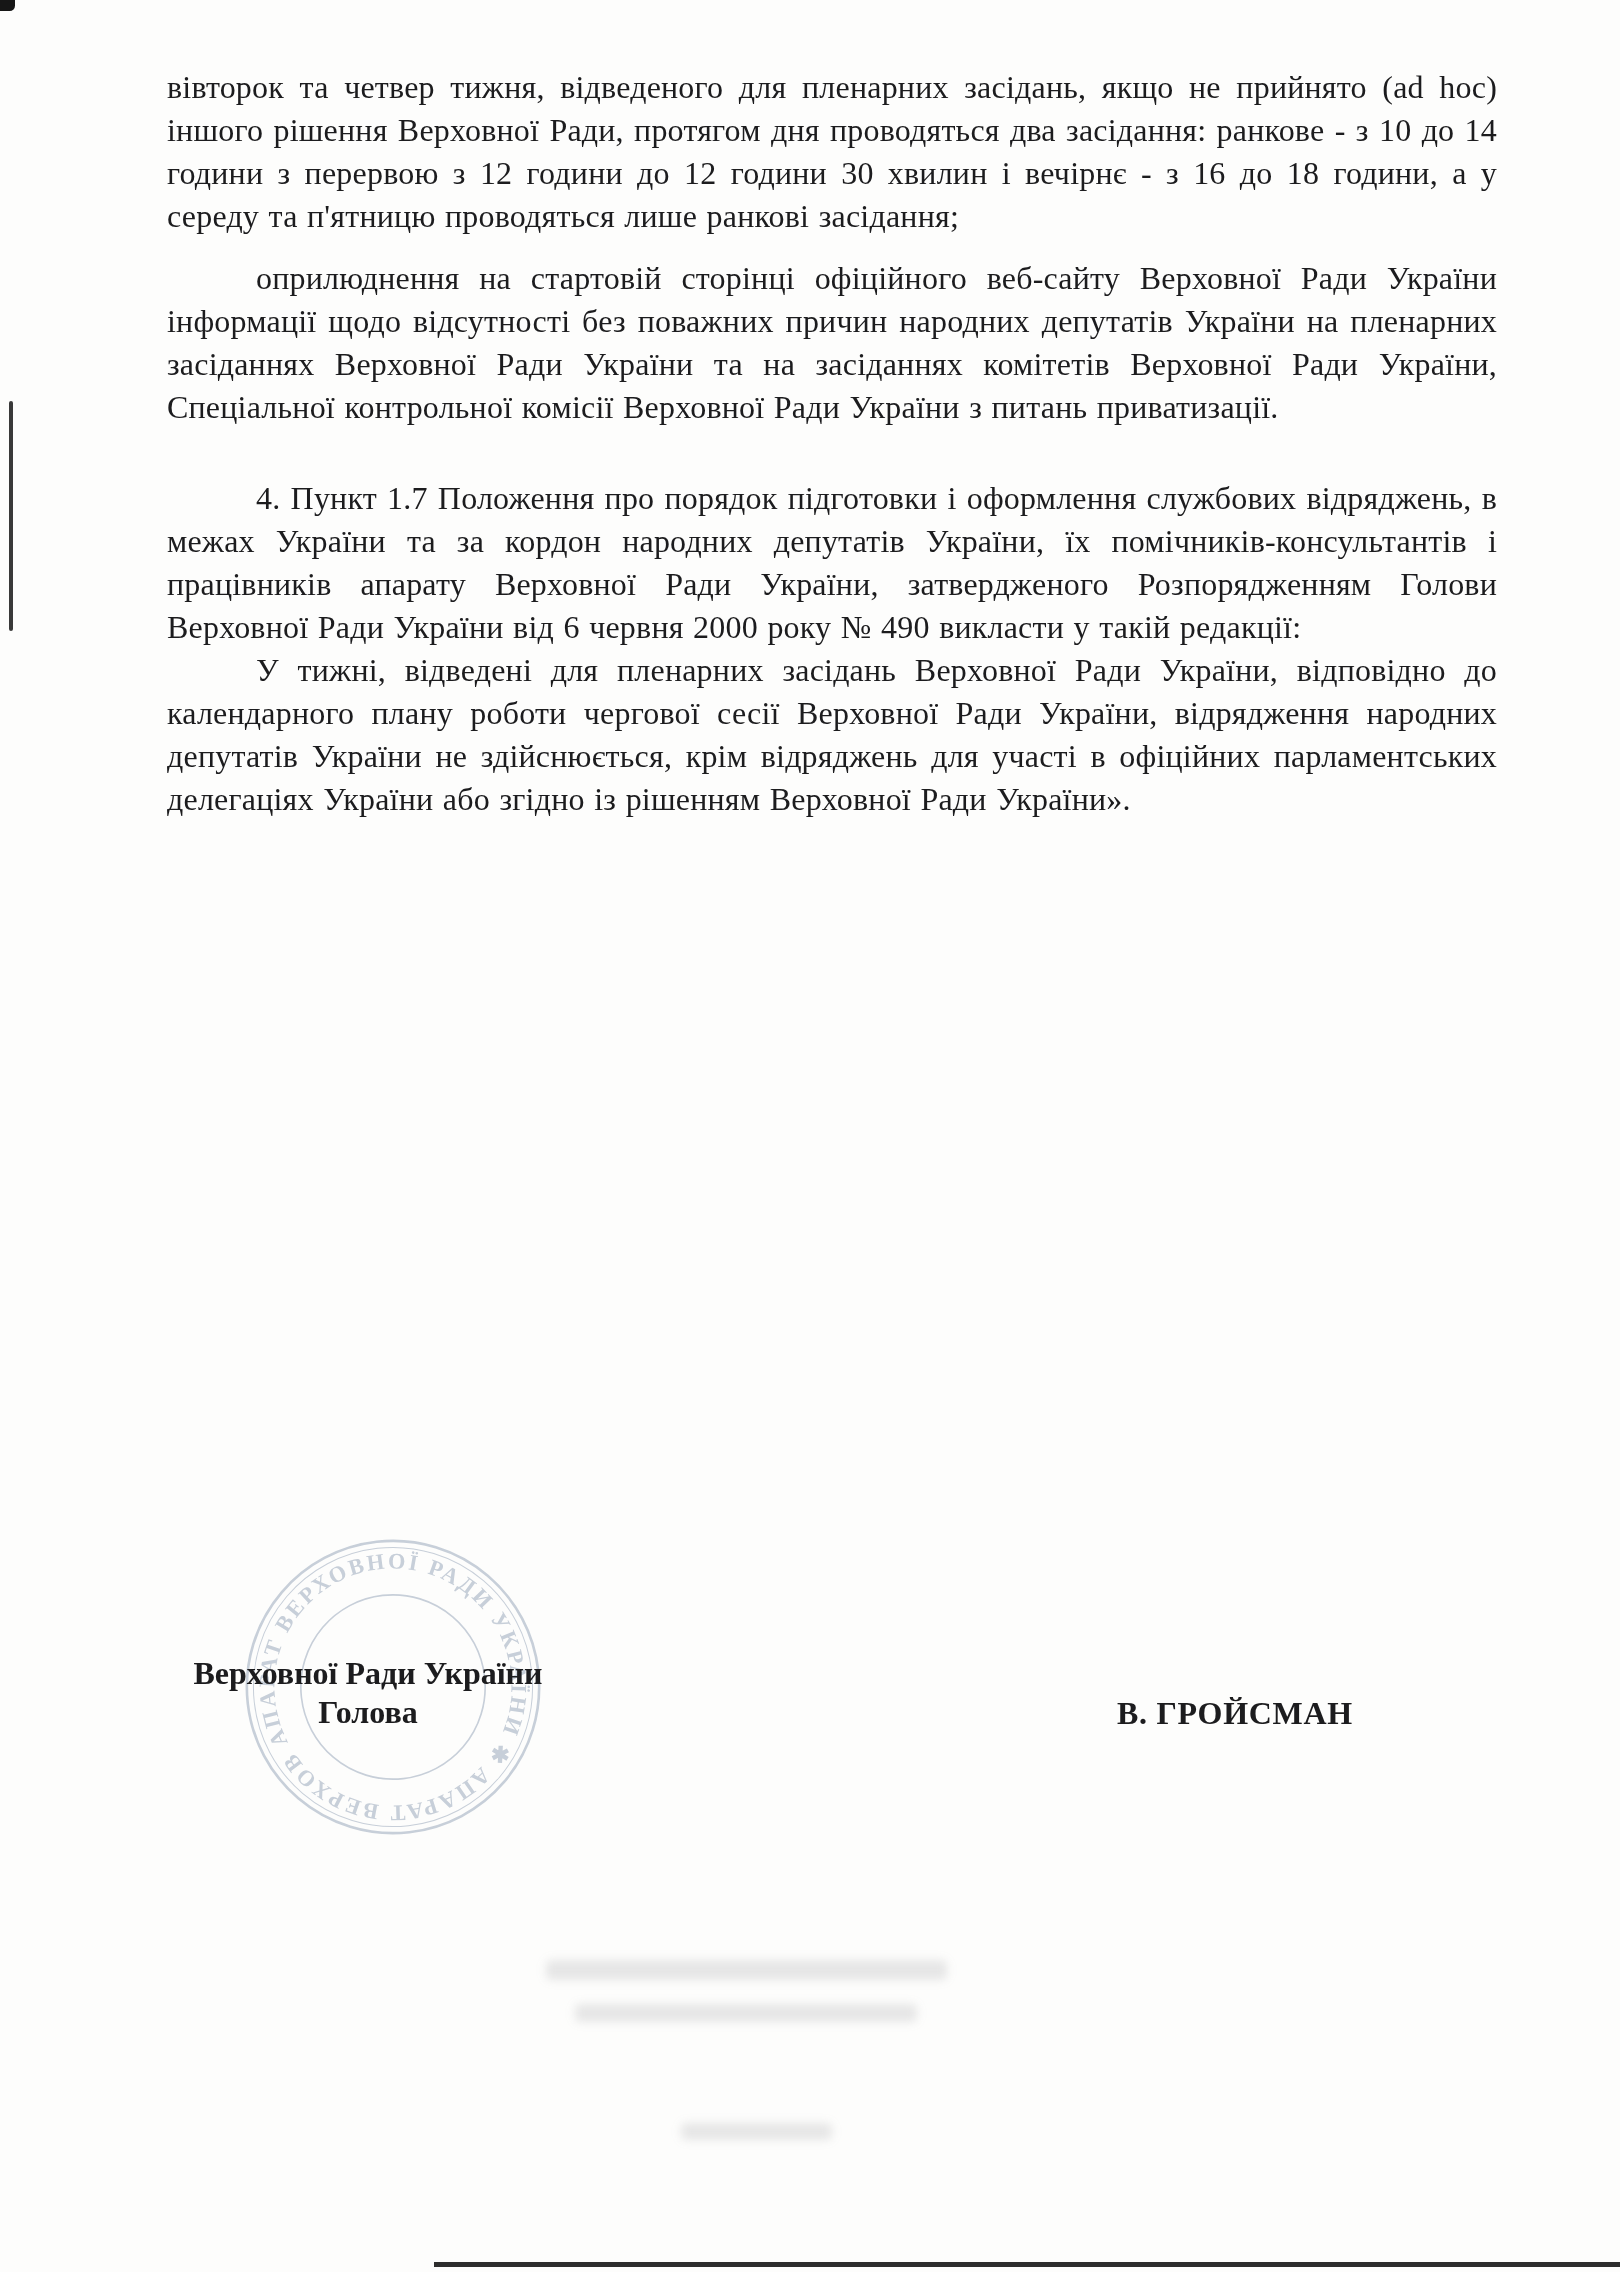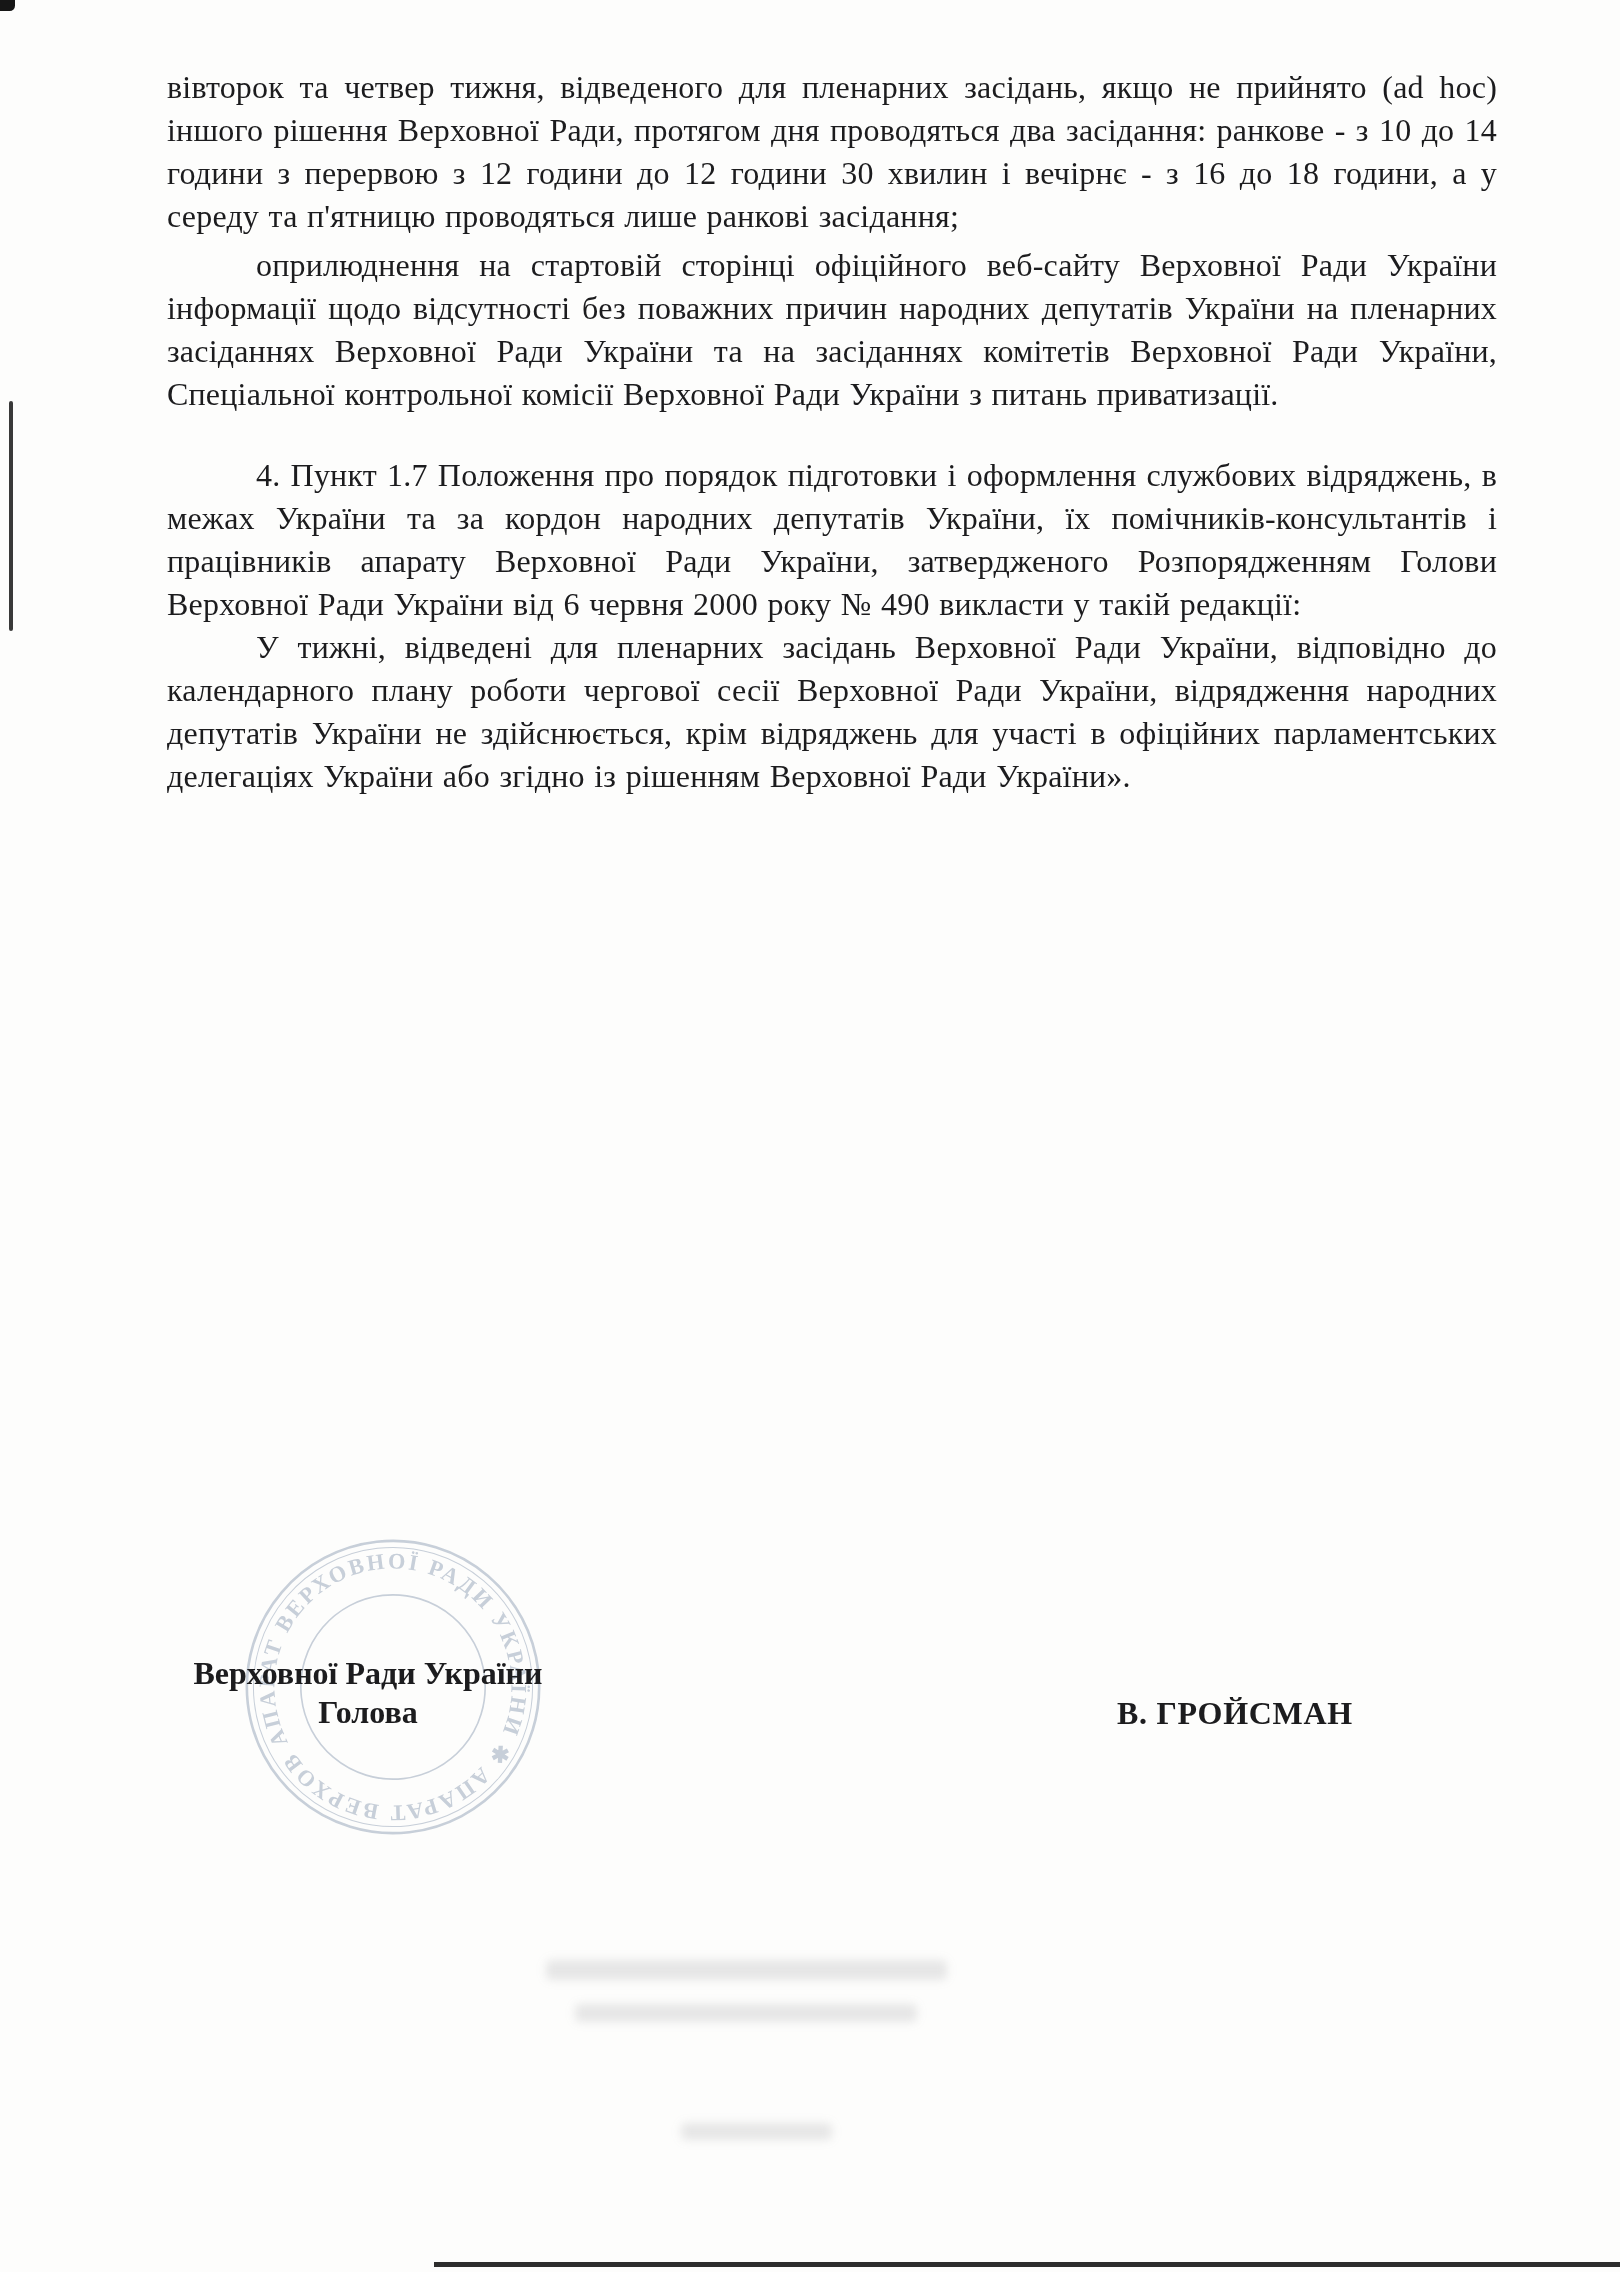--- a/index.html
+++ b/index.html
@@ -21,22 +21,22 @@
     width: 1330px;
     font-size: 32px;
     line-height: 43px;
     color: #1c1c1e;
     text-align: justify;
     letter-spacing: 0.2px;
     word-spacing: 1.3px;
   }
   .para { text-align: justify; }
   .para.indent { text-indent: 89px; }
-  .gap-small { margin-top: 6px; }
-  .gap-big   { margin-top: 38px; }
+  .gap-small { margin-top: 19px; }
+  .gap-big   { margin-top: 48px; }
 
   .signature {
     position: absolute;
     left: 0; top: 1647px;
     width: 1620px;
     height: 105px;
     font-weight: bold;
     font-size: 32px;
     line-height: 39px;
     color: #1c1c1e;

